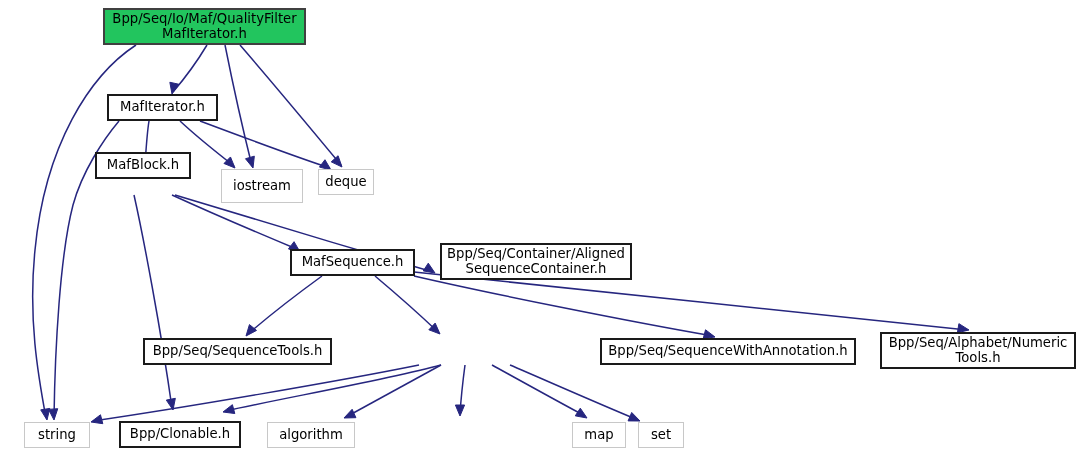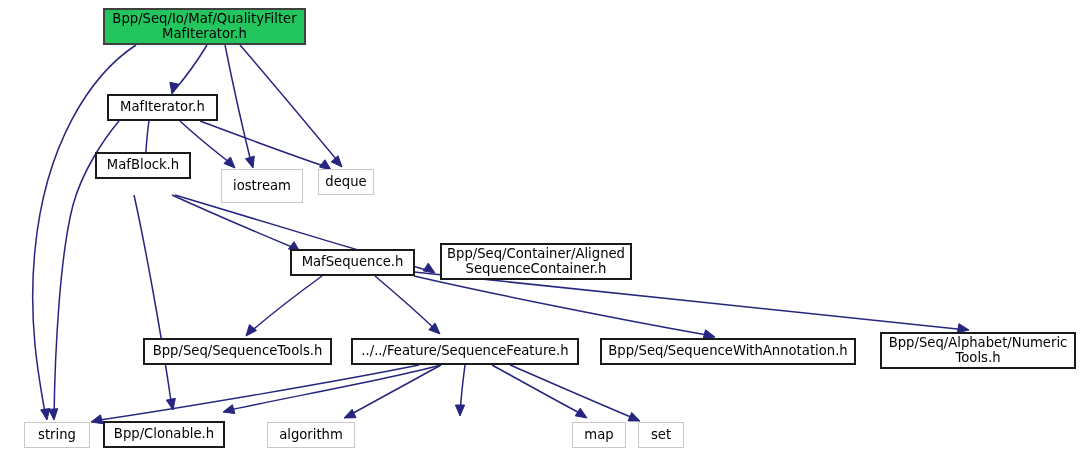--- a/index.html
+++ b/index.html
@@ -108,22 +108,21 @@
 <div class="node root" style="left: 103px; top: 8px; width: 203px; height: 37px; background: #22c55e; border-color: rgb(64, 64, 64);"><span>Bpp/Seq/Io/Maf/QualityFilter
 MafIterator.h</span></div>
     <div class="node proj" style="left: 107px; top: 94px; width: 111px; height: 27px; border-color: rgb(26, 26, 26);"><span>MafIterator.h</span></div>
     <div class="node proj" style="left: 95px; top: 152px; width: 96px; height: 27px; border-color: rgb(26, 26, 26);"><span>MafBlock.h</span></div>
     <div class="node sys" style="left: 213px; top: 169px; width: 82px; height: 34px; border-color: rgb(200, 200, 200); margin-left: 8px;"><span>iostream</span></div>
     <div class="node sys" style="left: 318px; top: 169px; width: 56px; height: 26px; border-color: rgb(200, 200, 200);"><span>deque</span></div>
     <div class="node proj" style="left: 290px; top: 249px; width: 125px; height: 27px; border-color: rgb(26, 26, 26);"><span>MafSequence.h</span></div>
     <div class="node proj" style="left: 440px; top: 243px; width: 192px; height: 37px; border-color: rgb(26, 26, 26);"><span>Bpp/Seq/Container/Aligned
 SequenceContainer.h</span></div>
     <div class="node proj" style="left: 143px; top: 338px; width: 189px; height: 27px; border-color: rgb(26, 26, 26);"><span>Bpp/Seq/SequenceTools.h</span></div>
-    <div class="node proj" style="left: 351px; top: 338px; width: 228px; height: 27px; border-color: rgb(26, 26, 26);"><span>../../Feature/SequenceFeature.h</span></div>
     <div class="node proj" style="left: 600px; top: 338px; width: 256px; height: 27px; border-color: rgb(26, 26, 26);"><span>Bpp/Seq/SequenceWithAnnotation.h</span></div>
     <div class="node proj" style="left: 880px; top: 332px; width: 196px; height: 37px; border-color: rgb(26, 26, 26);"><span>Bpp/Seq/Alphabet/Numeric
 Tools.h</span></div>
     <div class="node sys" style="left: 24px; top: 422px; width: 66px; height: 26px; border-color: rgb(200, 200, 200);"><span>string</span></div>
-    <div class="node proj" style="left: 103px; top: 421px; width: 122px; height: 27px; border-color: rgb(26, 26, 26);"><span>Bpp/Clonable.h</span></div>
+    <div class="node proj" style="left: 119px; top: 421px; width: 122px; height: 27px; border-color: rgb(26, 26, 26);"><span>Bpp/Clonable.h</span></div>
     <div class="node sys" style="left: 267px; top: 422px; width: 88px; height: 26px; border-color: rgb(200, 200, 200);"><span>algorithm</span></div>
     <div class="node sys" style="left: 572px; top: 422px; width: 54px; height: 26px; border-color: rgb(200, 200, 200);"><span>map</span></div>
     <div class="node sys" style="left: 638px; top: 422px; width: 46px; height: 26px; border-color: rgb(200, 200, 200);"><span>set</span></div>
   </div>
 
 </body></html>

